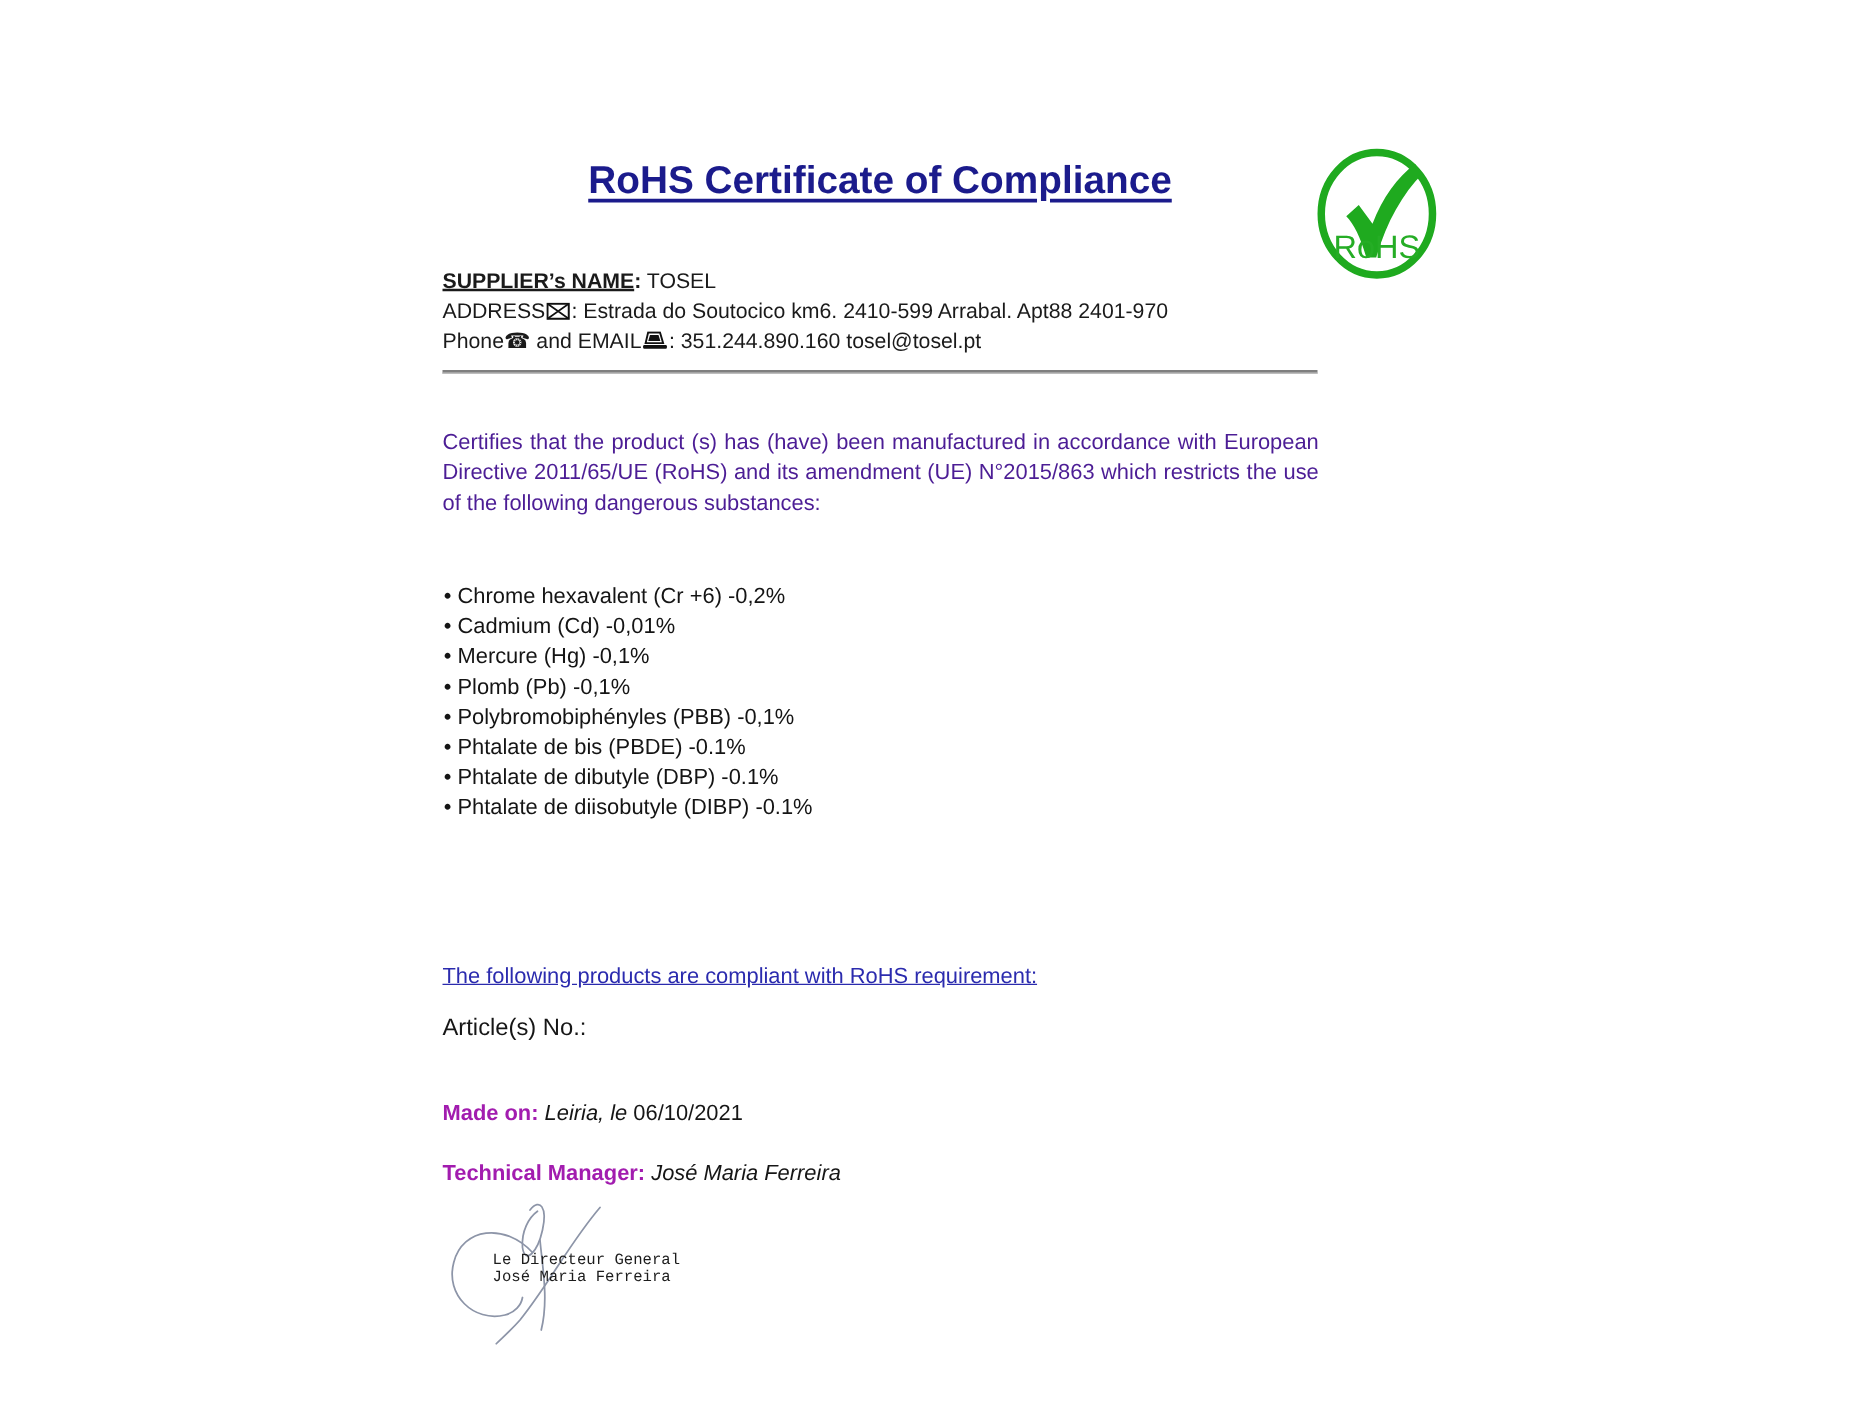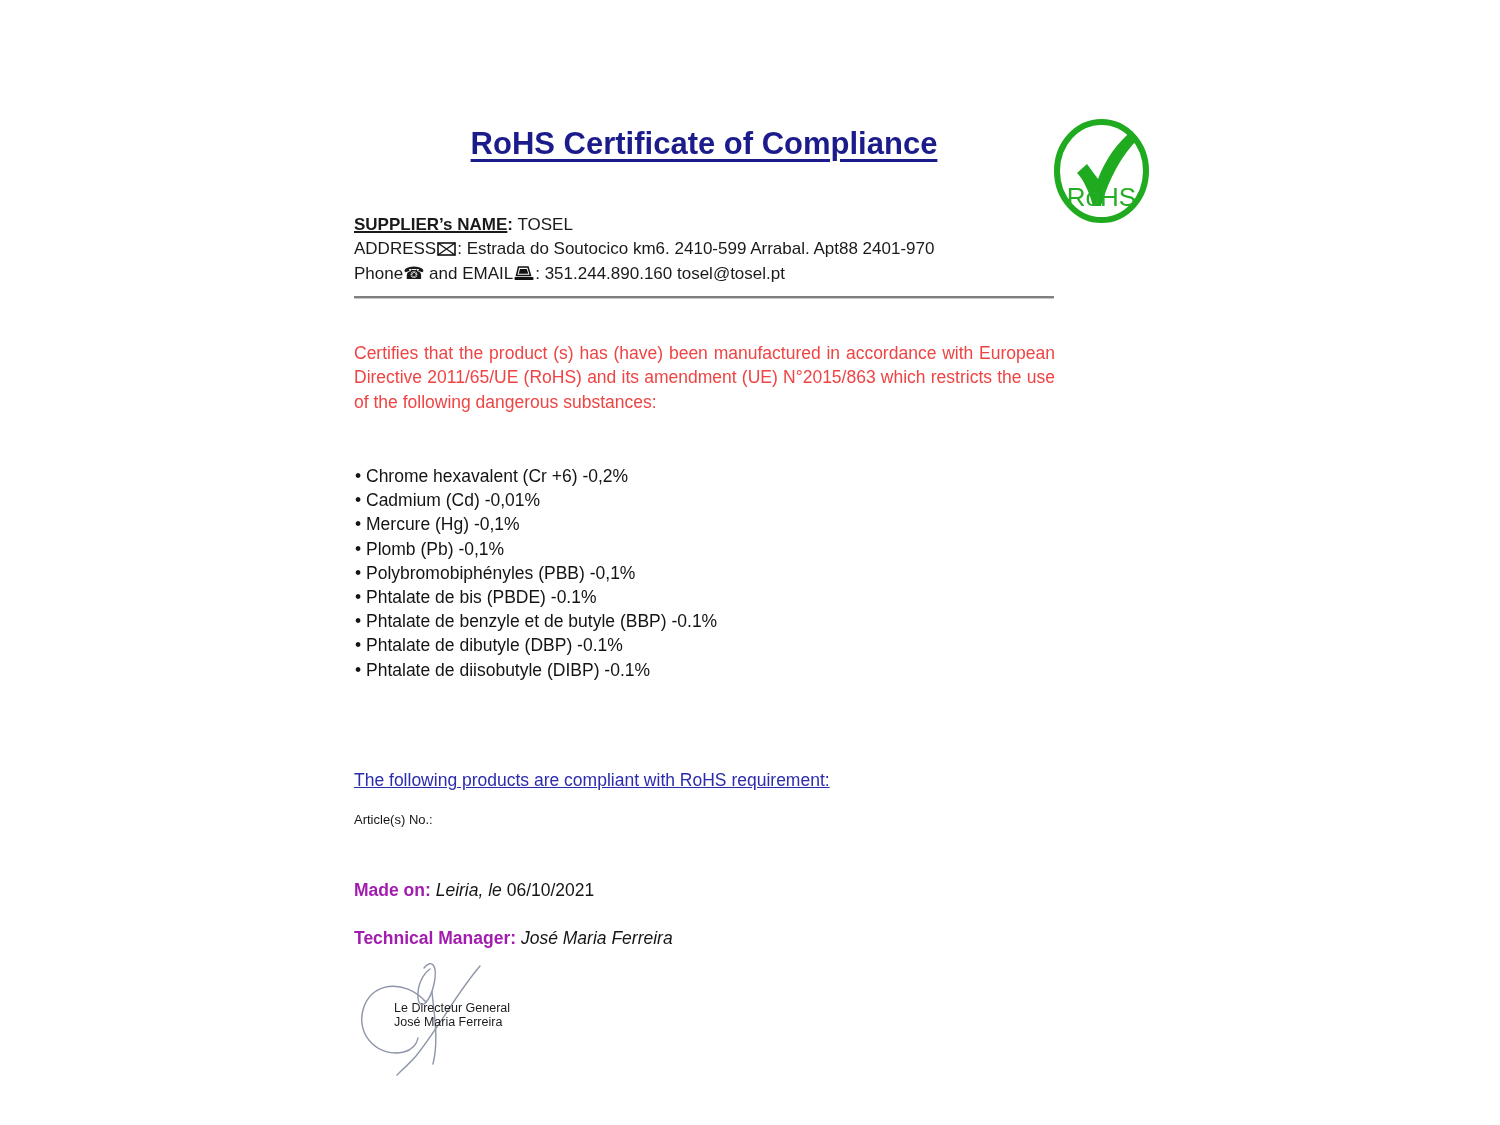--- a/index.html
+++ b/index.html
@@ -41,46 +41,46 @@
   .divider{
     left:354px;top:260px;width:700px;height:2px;
     background:#7f7f7f;
     border-bottom:1px solid #c8c8c8;
   }
 
   
   .statement{
     left:354px;top:305px;width:701px;
     font-size:17.5px;line-height:24.3px;
-    color:#ef4444;
+    color:#4c1d95;
     text-align:justify;
   }
 
   
   .substances{left:355px;top:428px;width:700px;list-style:none;margin:0;padding:0;}
   .substance{
     font-size:17.5px;line-height:24.2px;color:#141414;
   }
   .substance::before{content:"• ";}
 
   
   .following{left:354px;top:734px;width:700px;font-size:17.5px;color:#2b2bae;text-decoration:underline;}
-  .articles{left:354px;top:776px;width:700px;font-size:13px;color:#161616;}
+  .articles{left:354px;top:776px;width:700px;font-size:19px;color:#161616;}
 
   
   .made-on{left:354px;top:844px;width:700px;font-size:17.5px;color:#161616;}
   .tech-mgr{left:354px;top:892px;width:700px;font-size:17.5px;color:#161616;}
   .navy-label{font-weight:bold;color:#a21caf;}
   .italic{font-style:italic;}
 
   
   .signature-scribble{left:352px;top:918px;width:160px;height:135px;}
   .signature-text{
     left:394px;top:966px;width:160px;
-    font-family:Liberation Sans, sans-serif;
+    font-family:Liberation Mono, monospace;
     font-size:12.5px;line-height:13.5px;
     color:#1c1c1c;
   }
 </style>
 </head>
 <body>
 
 <div class="page">
 
   <div class="abs doc-title">RoHS Certificate of Compliance</div>
@@ -116,21 +116,20 @@
 
   <div class="abs statement">Certifies that the product (s) has (have) been manufactured in accordance with European Directive 2011/65/UE (RoHS) and its amendment (UE) N°2015/863 which restricts the use of the following dangerous substances:</div>
 
   <ul class="abs substances">
     <li class="substance">Chrome hexavalent (Cr +6) -0,2%</li>
     <li class="substance">Cadmium (Cd) -0,01%</li>
     <li class="substance">Mercure (Hg) -0,1%</li>
     <li class="substance">Plomb (Pb) -0,1%</li>
     <li class="substance">Polybromobiphényles (PBB) -0,1%</li>
     <li class="substance">Phtalate de bis (PBDE) -0.1%</li>
-    <li class="substance">Phtalate de benzyle et de butyle (BBP) -0.1%</li>
     <li class="substance">Phtalate de dibutyle (DBP) -0.1%</li>
     <li class="substance">Phtalate de diisobutyle (DIBP) -0.1%</li>
   </ul>
 
   <div class="abs following">The following products are compliant with RoHS requirement:</div>
   <div class="abs articles">Article(s) No.:</div>
 
   <div class="abs made-on">
     <span class="navy-label">Made on:</span><span class="italic"> Leiria, le </span><span>06/10/2021</span>
   </div>

